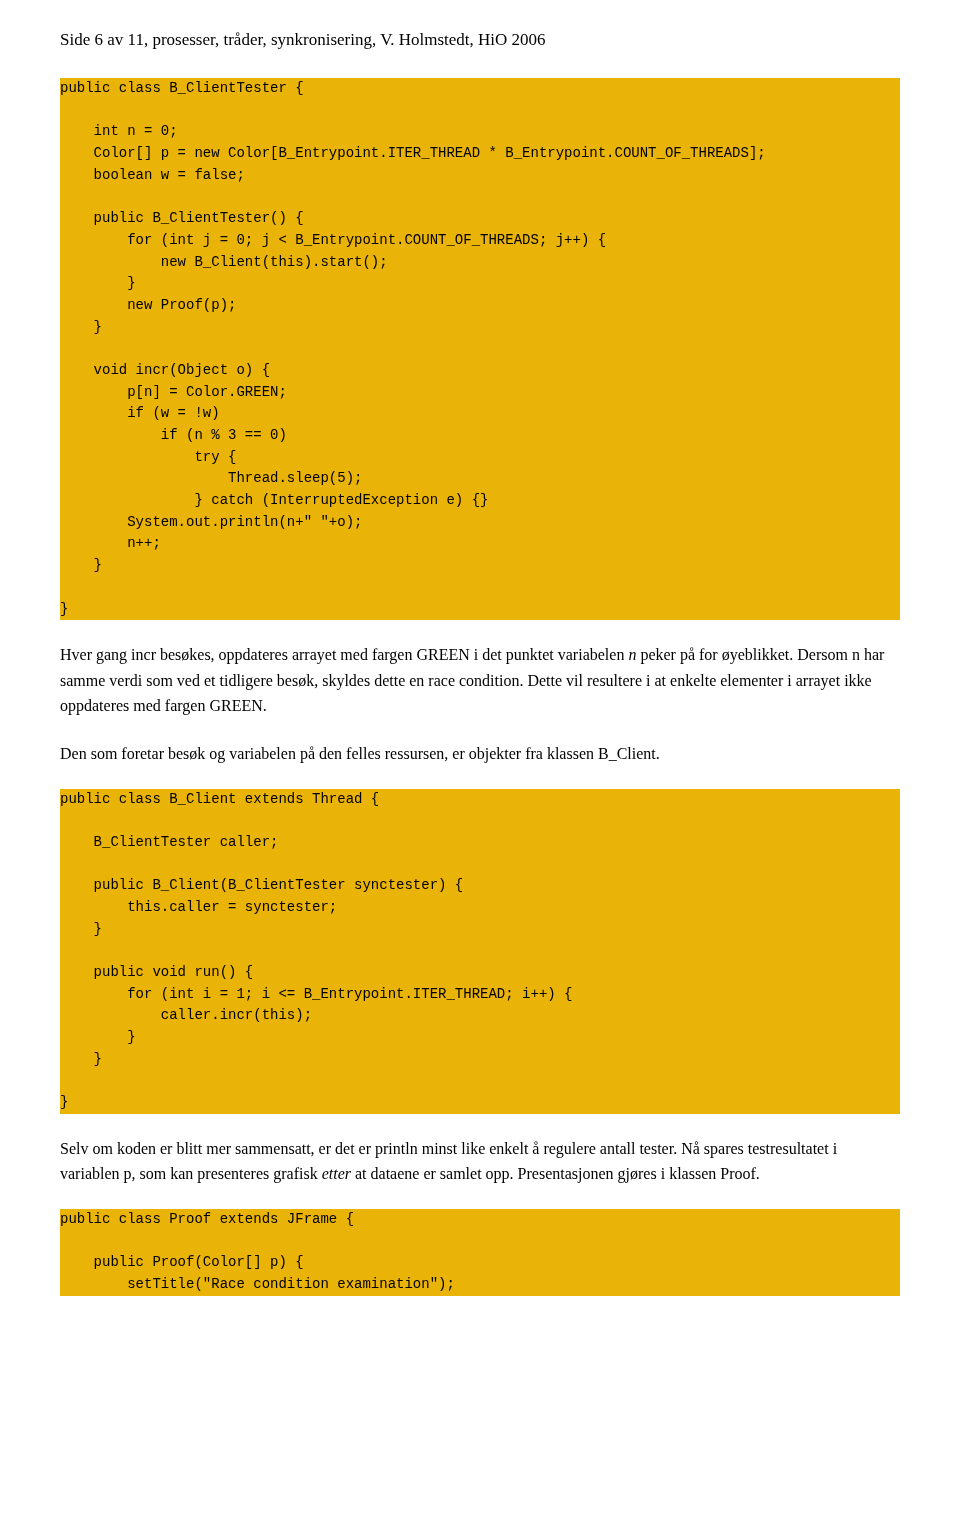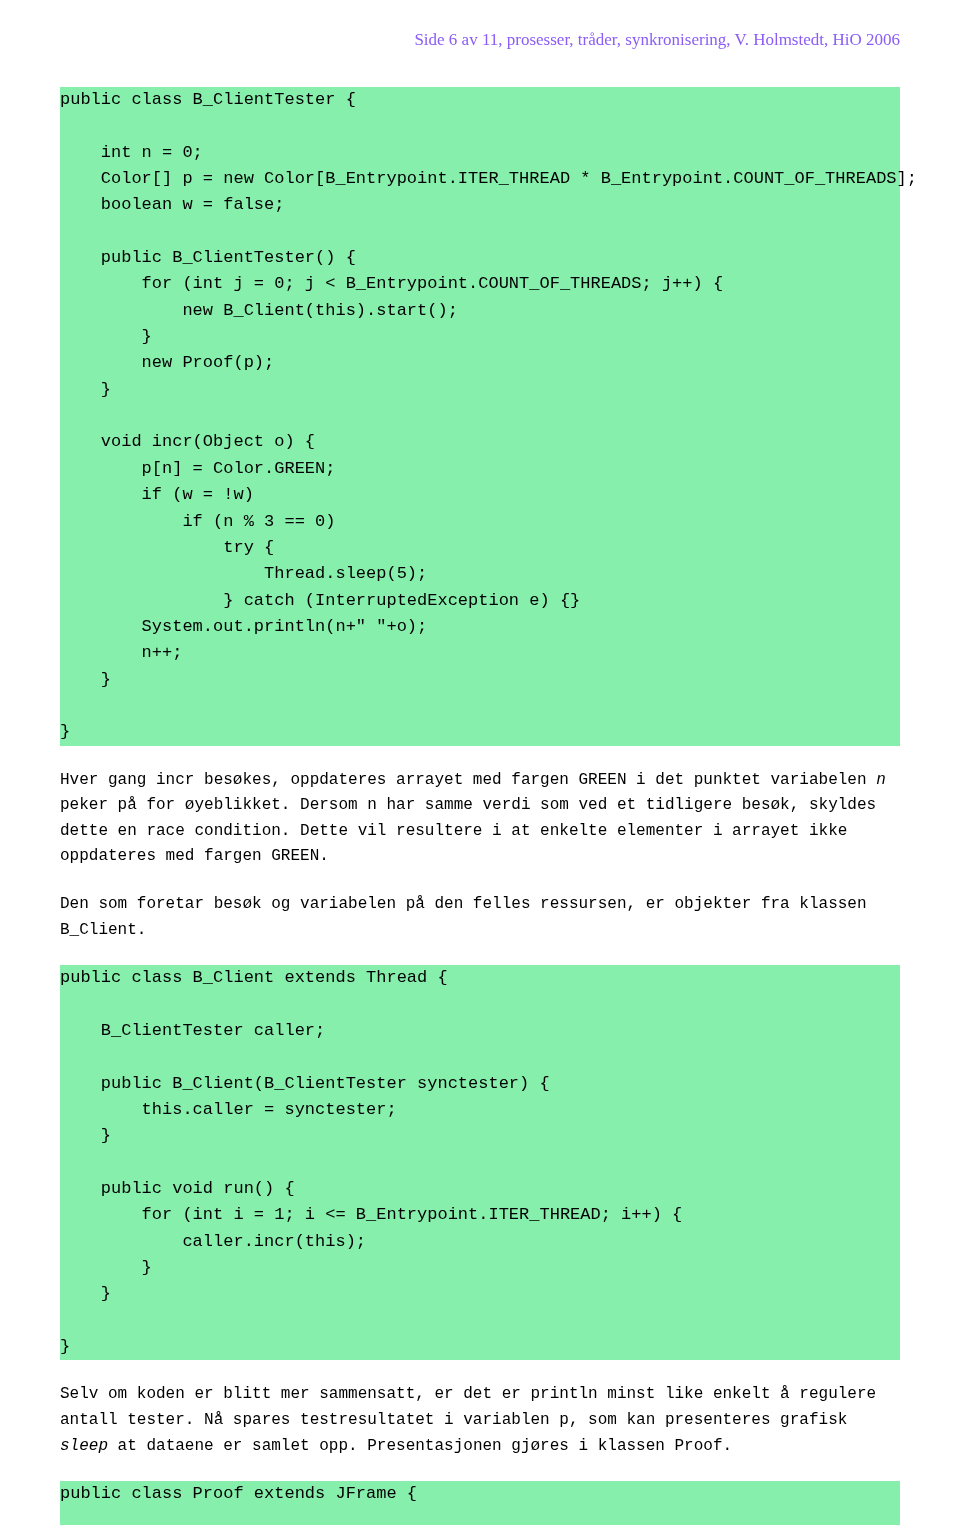--- a/index.html
+++ b/index.html
@@ -12,39 +12,39 @@
       background: #ffffff;
       font-family: 'Times New Roman', Times, serif;
       font-size: 16px;
       color: #000000;
       width: 960px;
       min-height: 1525px;
       padding: 30px 60px;
     }
 
     .page-header {
-      text-align: right;
+      text-align: left;
       font-size: 17px;
       font-weight: normal;
-      margin-bottom: 37px;
-      color: #8b5cf6;
+      margin-bottom: 28px;
+      color: #000000;
     }
 
     .code-block {
       font-family: 'Courier New', Courier, monospace;
-      font-size: 17px;
+      font-size: 14px;
       color: #000;
       line-height: 1.55;
-      background: #86efac;
+      background: #eab308;
       margin: 0 0 20px 0;
       white-space: pre;
     }
 
     .prose {
-      font-family: Liberation Mono, monospace;
+      font-family: Liberation Serif, serif;
       font-size: 16px;
       color: #000;
       line-height: 1.6;
       margin-bottom: 16px;
     }
 
     .prose-italic {
       font-style: italic;
     }
 
@@ -111,21 +111,21 @@
     public void run() {
         for (int i = 1; i &lt;= B_Entrypoint.ITER_THREAD; i++) {
             caller.incr(this);
         }
     }
 
 }</pre>
 </div>
 
 <div class="prose section-gap">
-  <span>Selv om koden er blitt mer sammensatt, er det er println minst like enkelt å regulere antall tester. Nå spares testresultatet i variablen p, som kan presenteres grafisk </span><span class="prose-italic">sleep</span><span> at dataene er samlet opp. Presentasjonen gjøres i klassen Proof.</span>
+  <span>Selv om koden er blitt mer sammensatt, er det er println minst like enkelt å regulere antall tester. Nå spares testresultatet i variablen p, som kan presenteres grafisk </span><span class="prose-italic">etter</span><span> at dataene er samlet opp. Presentasjonen gjøres i klassen Proof.</span>
 </div>
 
 <div class="code-section">
   <pre class="code-block">public class Proof extends JFrame {
 
     public Proof(Color[] p) {
         setTitle("Race condition examination");</pre>
 </div>
 
 </body></html>

